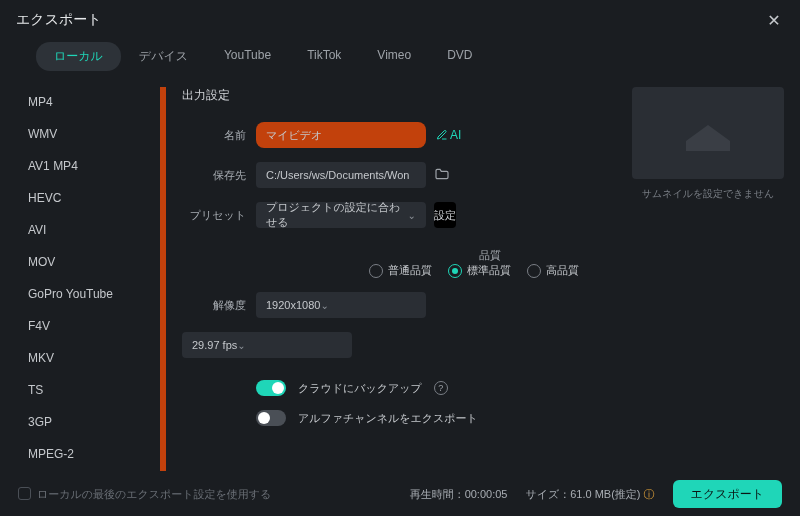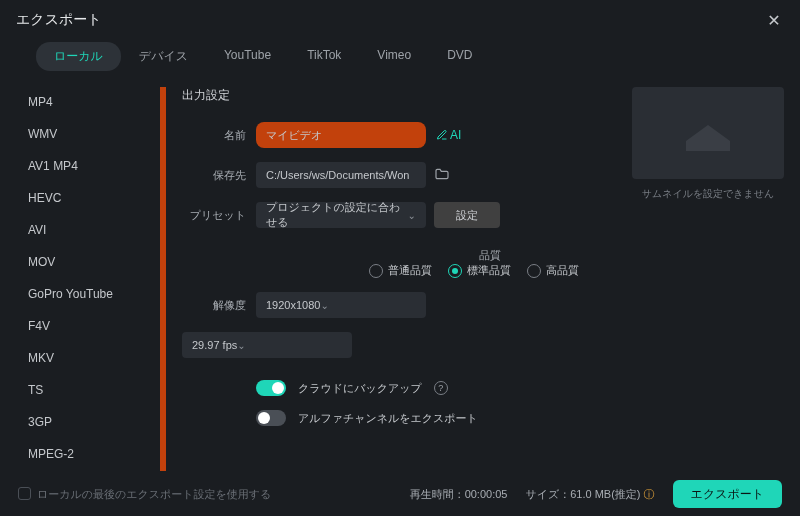--- a/index.html
+++ b/index.html
@@ -15,21 +15,21 @@
 .sidebar-item { padding: 8px 10px; border-radius: 6px; color: #c5c8cc; cursor: pointer; margin-bottom: 2px; font-size: 12px; }
 .content { flex: 1; padding: 0 16px; position: relative; }
 .section-title { color: #d2d5d9; font-size: 12px; margin-bottom: 18px; }
 .row { display: flex; align-items: center; margin-bottom: 14px; }
 .row label { width: 74px; text-align: right; color: #a8adb3; font-size: 11px; padding-right: 10px; }
 .input { background: #c2410c; border: none; border-radius: 8px; height: 26px; color: #c5c8cc; padding: 0 10px; font-size: 11px; width: 170px; outline: none; }
 .select { background: #2a2e34; border: none; border-radius: 4px; height: 26px; color: #c5c8cc; padding: 0 10px; font-size: 11px; width: 170px; display: flex; align-items: center; justify-content: flex-start; cursor: pointer; }
 .chev { color: #8a8f96; font-size: 10px; }
 .ai-badge { margin-left: 10px; color: #1fd6b8; font-size: 12px; display: flex; align-items: center; gap: 2px; cursor: pointer; }
 .folder-icon { margin-left: 8px; color: #9da2a8; cursor: pointer; }
-.btn-small { background: #404040; border: none; border-radius: 4px; height: 26px; color: #d2d5d9; padding: 0 22px; font-size: 11px; margin-left: 8px; cursor: pointer; }
+.btn-small { background: #000000; border: none; border-radius: 4px; height: 26px; color: #d2d5d9; padding: 0 0; font-size: 11px; margin-left: 8px; cursor: pointer; }
 .radios { display: flex; gap: 16px; align-items: center; }
 .radio { display: flex; align-items: center; gap: 5px; cursor: pointer; color: #c5c8cc; font-size: 11px; }
 .radio .circ { width: 14px; height: 14px; border: 1.5px solid #7a7f86; border-radius: 50%; position: relative; }
 .radio.checked .circ { border-color: #1fd6b8; }
 .radio.checked .circ::after { content: ""; position: absolute; inset: 3px; background: #1fd6b8; border-radius: 50%; }
 .toggle-row { display: flex; align-items: center; margin-top: 22px; padding-left: 74px; gap: 12px; font-size: 11px; color: #c5c8cc; }
 .toggle { width: 30px; height: 16px; border-radius: 8px; position: relative; cursor: pointer; }
 .toggle.on { background: #1fd6b8; }
 .toggle.off { background: #4a4f56; }
 .toggle .knob { width: 12px; height: 12px; border-radius: 50%; background: #fff; position: absolute; top: 2px; }

